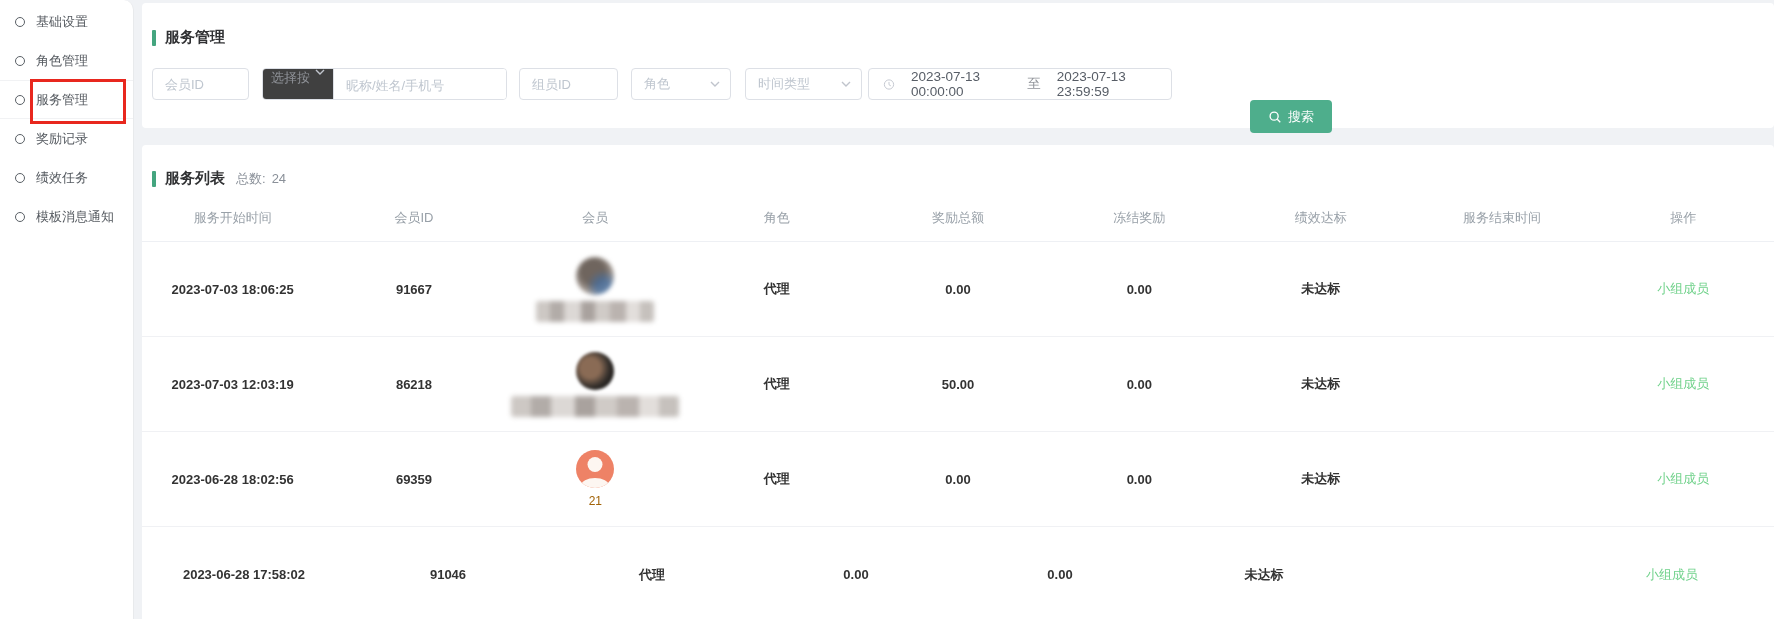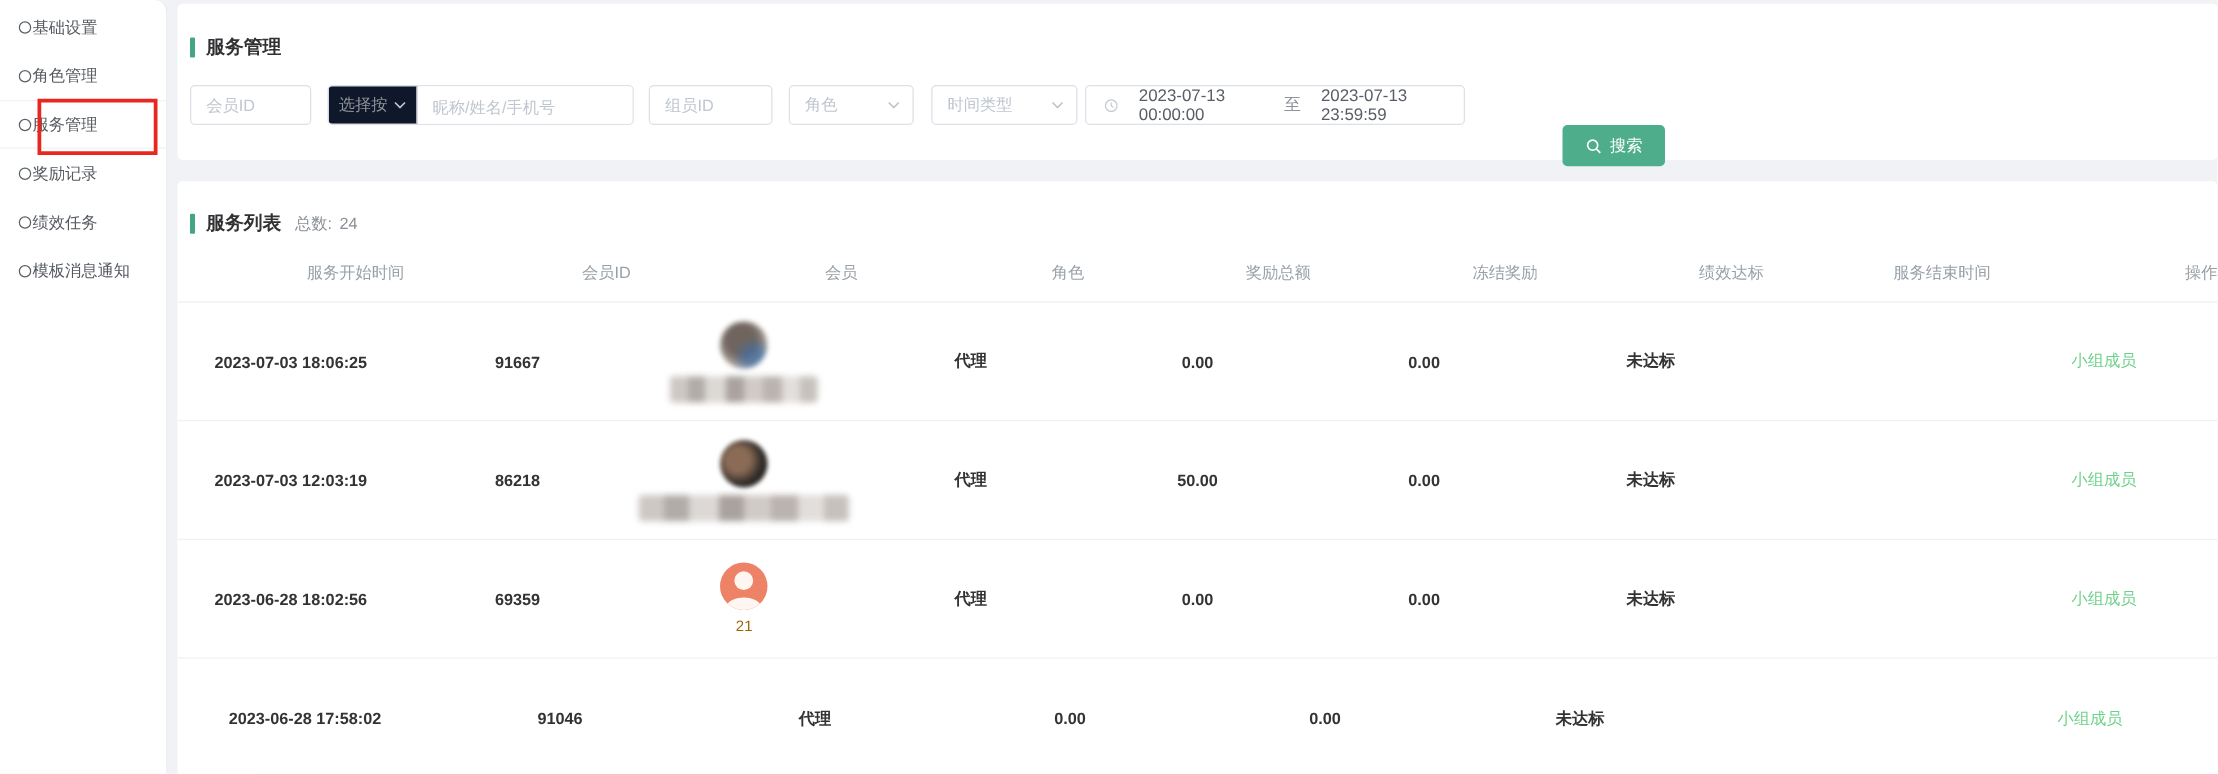--- a/index.html
+++ b/index.html
@@ -12,21 +12,21 @@
     color: #333;
   }
   
   .sidebar {
     position: absolute; left:0; top:0; width:134px; height:619px;
     background:#fff; border-right:1px solid #e8eaec;
     border-top-right-radius:10px; z-index:2;
   }
   .menu { padding-top:2px; }
   .menu-item {
-    height:39px; display:flex; align-items:center; gap:1px;
+    height:39px; display:flex; align-items:center; gap:11px;
     padding-left:15px; font-size:13px; color:#54595f; cursor:pointer;
     white-space:nowrap;
   }
   .menu-item .dot {
     width:10px; height:10px; border:1.6px solid #5a6066; border-radius:50%;
     flex:none; background:#fff;
   }
   .menu-item.active { border-top:1px solid #f1f2f4; border-bottom:1px solid #f1f2f4; }
   .red-box {
     position:absolute; left:30px; top:79px; width:96px; height:45px;
@@ -44,22 +44,22 @@
   
   .f-abs { position:absolute; top:65px; height:32px; }
   .inp {
     width:100%; height:32px; border:1px solid #dde0e6; border-radius:4px;
     padding:0 12px; font-size:13px; color:#606266; outline:none;
     background:#fff; font-family:inherit;
   }
   .inp::placeholder { color:#bfc6cf; }
   .compound { display:flex; border:1px solid #dde0e6; border-radius:4px; overflow:hidden; background:#fff; }
   .compound .seg-select {
-    flex:none; width:71px; background:#0f172a; border-right:1px solid #dde0e6;
-    display:flex; align-items:center; justify-content:center; gap:5px;
+    flex:none; width:71px; background:#404040; border-right:1px solid #dde0e6;
+    display:flex; align-items:flex-start; justify-content:center; gap:5px;
     font-size:13px; color:#909399; cursor:pointer;
   }
   .compound .inp { border:none; border-radius:0; flex:1; min-width:0; }
   .pseudo-select {
     width:100%; height:32px; border:1px solid #dde0e6; border-radius:4px;
     display:flex; align-items:center; justify-content:space-between;
     padding:0 10px 0 12px; font-size:13px; color:#bfc6cf; background:#fff; cursor:pointer;
   }
   .date-range {
     width:100%; height:32px; border:1px solid #dde0e6; border-radius:4px;
@@ -70,21 +70,21 @@
   .btn-search {
     position:absolute; left:1108px; top:66px; width:82px; height:33px;
     background:#4eae8c; color:#fff; border:none; border-radius:4px;
     font-size:13px; display:flex; align-items:center; justify-content:center; gap:6px;
     cursor:pointer; font-family:inherit;margin-top:31px;
   }
   
   .table { position:absolute; left:0; top:50px; width:100%; }
   .tr { display:flex; align-items:center; }
   .thead { height:47px; border-bottom:1px solid #eef0f4; }
-  .th { flex:1; text-align:right; font-size:13px; color:#98a0a8; font-weight:400; }
+  .th { flex:1; text-align:center; font-size:13px; color:#98a0a8; font-weight:400; }
   .row { height:95px; border-bottom:1px solid #f0f1f4; }
   .row:last-child { border-bottom:none; }
   .td { flex:1; text-align:center; font-size:13px; font-weight:700; color:#333; }
   .td.link { color:#6ed189; font-weight:400; cursor:pointer; }
   .member-cell { display:flex; flex-direction:column; align-items:center; gap:6px; }
   .avatar { width:38px; height:38px; border-radius:50%; position:relative; overflow:hidden; flex:none; }
   .avatar.blur-a {
     background:
       radial-gradient(circle at 72% 78%, rgba(60,110,170,.65) 0 16%, rgba(60,110,170,0) 42%),
       radial-gradient(circle at 45% 40%, #6f655e 0 38%, #a39a93 62%, #d4cec9 85%);

